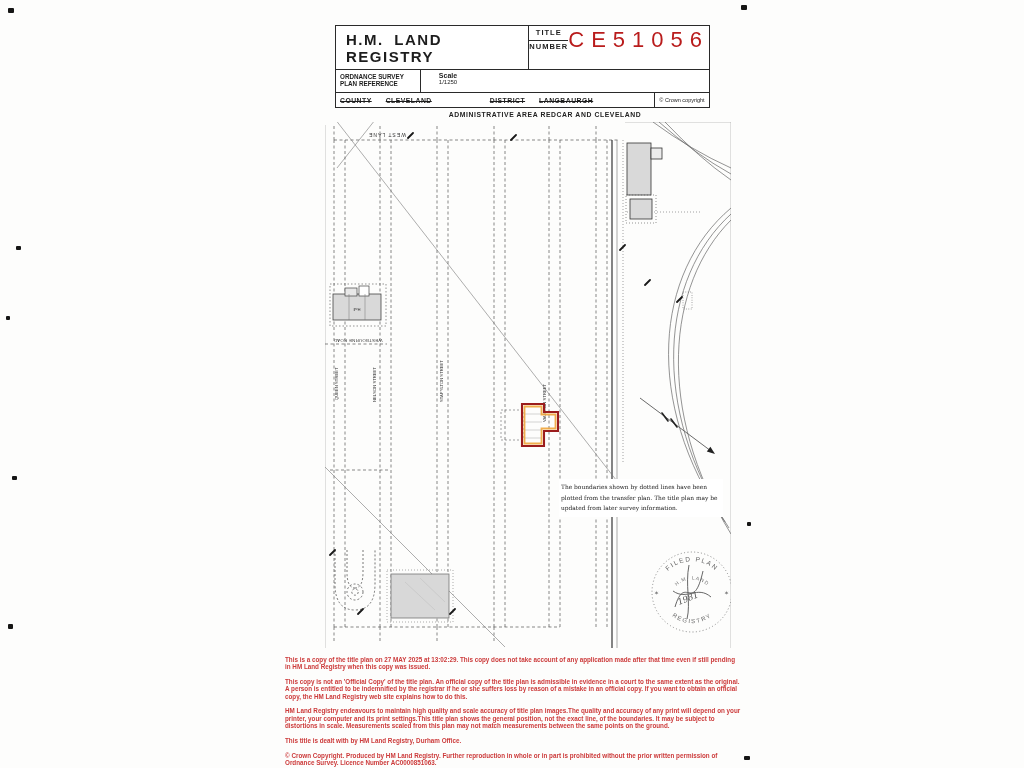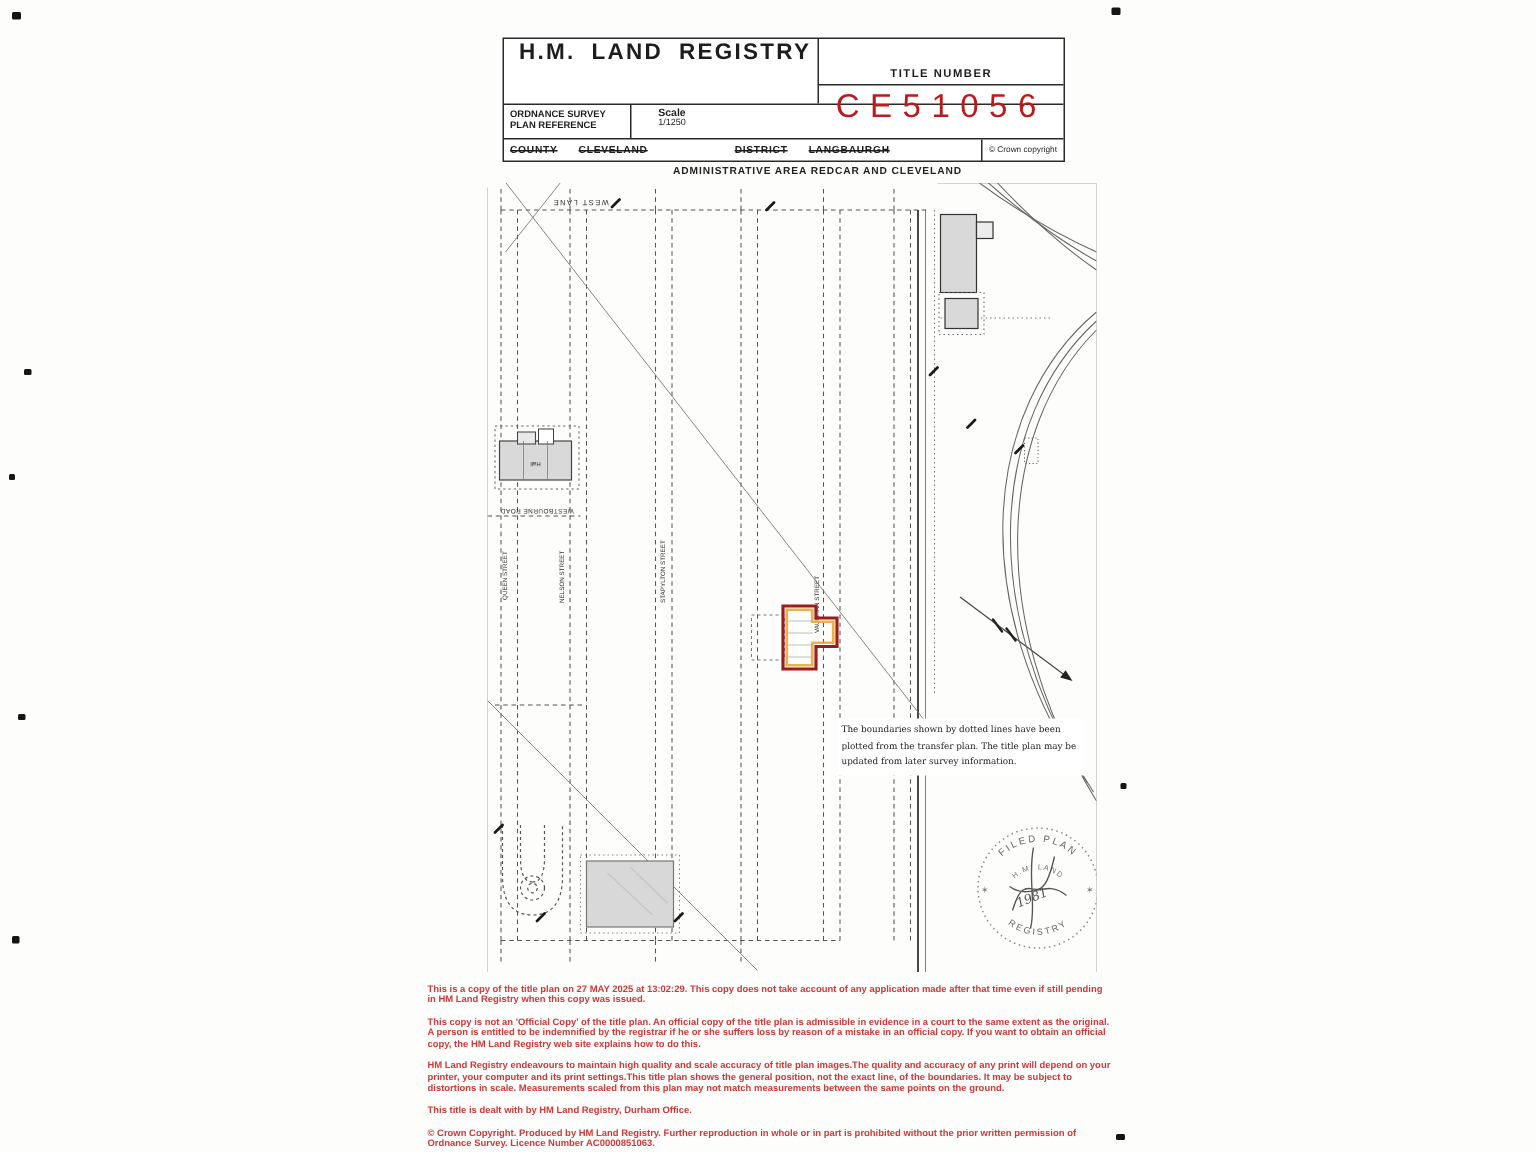--- a/index.html
+++ b/index.html
@@ -2,23 +2,23 @@
 <html><head>
 <meta charset="utf-8">
 <style>
   html,body{margin:0;padding:0;background:#fdfdfc;}
   #canvas{position:relative;width:1024px;height:768px;background:#fdfdfc;overflow:hidden;
           font-family:"Liberation Sans",sans-serif;color:#1d1d1d;}
   .abs{position:absolute;}
   
   #hdr{left:335px;top:25px;width:375px;height:83px;border:1.3px solid #2a2a2a;background:#fff;box-sizing:border-box;}
   .row1{display:flex;height:43px;border-bottom:1.3px solid #2a2a2a;}
-  .org-cell{width:210px;border-right:1.3px solid #2a2a2a;display:flex;padding-left:10px;box-sizing:border-box;}
+  .org-cell{width:210px;border-right:1.3px solid #2a2a2a;display:flex;align-items:center;padding-left:10px;box-sizing:border-box;}
   .org-text{font-size:15px;font-weight:700;letter-spacing:1.5px;word-spacing:5px;}
-  .tn-cell{flex:1;display:flex;flex-direction:column;margin-top:16px;}
+  .tn-cell{flex:1;display:flex;flex-direction:row;}
   .tn-label{height:14px;border-bottom:1.3px solid #2a2a2a;font-size:7.5px;font-weight:700;text-align:center;line-height:14px;letter-spacing:1px;}
   .tn-value{flex:1;text-align:center;font-family:Liberation Sans, sans-serif;font-size:22px;letter-spacing:7px;line-height:28px;color:#b91c1c;}
   .row2{display:flex;height:22px;border-bottom:1.3px solid #2a2a2a;}
   .osref-label{width:84px;font-size:6.3px;font-weight:700;line-height:1.15;padding:3px 0 0 4px;box-sizing:border-box;}
   .osref-value{flex:1;font-size:8.5px;line-height:22px;padding-left:14px;letter-spacing:.5px;}
   .scale-cell{width:55px;border-left:1.3px solid #2a2a2a;text-align:center;box-sizing:border-box;}
   .scale-label{font-size:7px;font-weight:700;margin-top:2px;}
   .scale-value{font-size:6px;}
   .row3{display:flex;height:15px;}
   .county-cell{flex:1;display:flex;align-items:center;font-size:6.8px;font-weight:700;padding-left:4px;box-sizing:border-box;}

